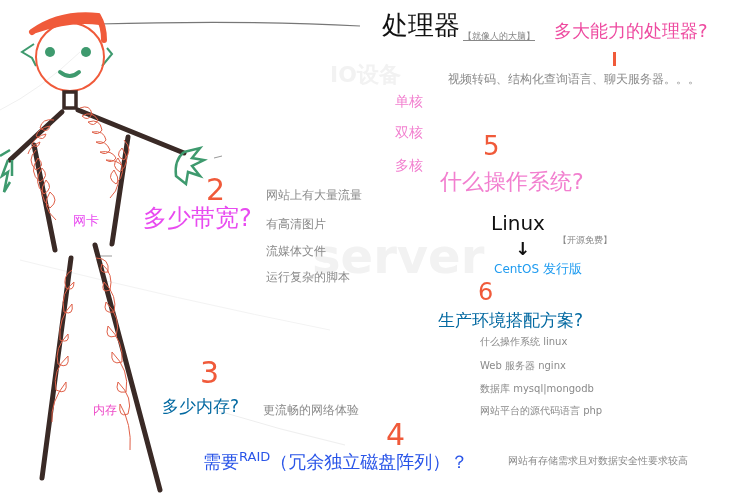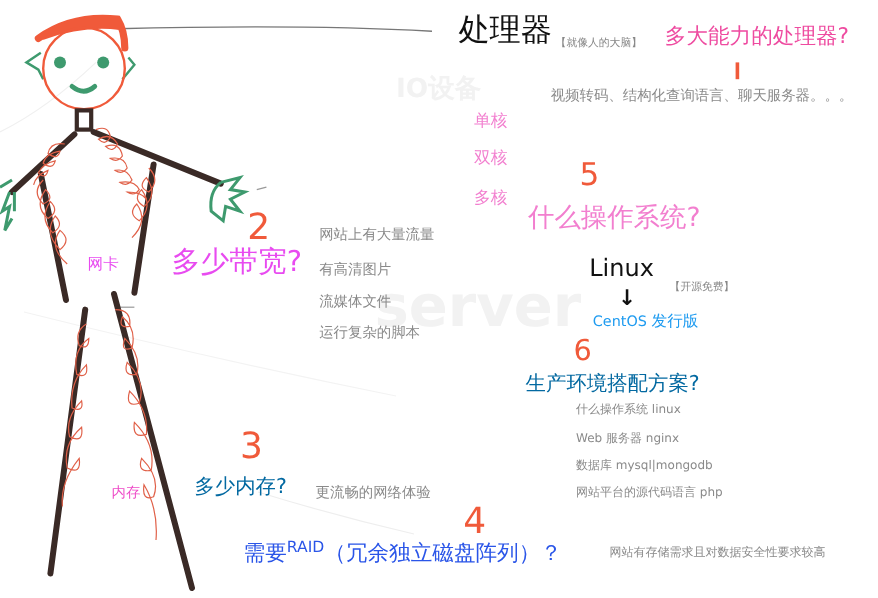--- a/index.html
+++ b/index.html
@@ -63,27 +63,27 @@
     <path d="M80 108 q10 -4 12 6 q-4 8 -10 2 q10 -6 16 4 q-4 8 -10 2 q12 -4 14 8 q-4 6 -10 2 q12 -2 14 8 q-4 6 -10 2 q10 -2 14 8 q-4 6 -10 2 q12 -2 16 6 q-4 6 -10 2 q12 0 16 6"></path>
     <path d="M54 120 q-12 -2 -14 8 q8 6 10 -2 q-12 2 -14 10 q8 6 10 -2 q-10 2 -14 10 q6 6 8 -2 q-10 4 -12 12"></path>
     <path d="M36 150 q-10 10 0 20 q10 -4 2 -12 q-10 14 2 24 q10 -6 2 -14 q-10 14 2 26 q10 -6 2 -14 q-10 14 4 28 q10 -8 0 -16 q-10 14 6 28"></path>
     <path d="M124 140 q10 10 0 20 q-10 -4 -2 -12 q10 14 -2 24 q-10 -6 -2 -14 q10 14 -2 26 q-10 -6 -2 -14 q10 14 -4 28"></path>
     <path d="M72 270 q-10 6 -6 18 q8 4 8 -6 q-14 10 -10 30 q10 4 8 -8 q-14 14 -12 36 q10 4 8 -6 q-14 14 -10 30 q12 6 10 -8 q-16 14 -12 34 q12 6 10 -8 q-16 20 -14 40"></path>
     <path d="M96 258 q14 0 12 14 q-10 2 -6 -8 q12 10 8 26 q-10 4 -6 -8 q14 14 10 30 q-12 2 -8 -10 q16 16 10 34 q-12 4 -8 -10 q16 16 14 36 q-12 4 -10 -10 q18 18 14 40 q-12 2 -8 -10 q16 16 10 32 q-10 4 -8 -10 q12 20 10 46"></path>
   </g>
 </svg>
 
 <div class="abs title-main" style="left:382px;top:12px;">处理器</div>
-<div class="abs bracket" style="left:463px;top:32px;">【就像人的大脑】</div>
+<div class="abs bracket" style="left:463px;top:32px;text-decoration:underline;">【就像人的大脑】</div>
 <div class="abs q-pink" style="left:554px;top:22px;font-size:18px;">多大能力的处理器?</div>
 <div class="abs" style="left:613px;top:52px;width:3px;height:14px;background:#f05a3a;"></div>
 <div class="abs light-pink" style="left:395px;top:53px;">单核</div>
 <div class="abs light-pink" style="left:395px;top:84px;">双核</div>
 <div class="abs light-pink" style="left:395px;top:117px;">多核</div>
-<div class="abs gray" style="left:459px;top:73px;">视频转码、结构化查询语言、聊天服务器。。。</div>
+<div class="abs gray" style="left:448px;top:73px;">视频转码、结构化查询语言、聊天服务器。。。</div>
 
 <div class="abs num" style="left:206px;top:175px;">2</div>
 <div class="abs q-magenta" style="left:73px;top:214px;font-size:13px;">网卡</div>
 <div class="abs q-magenta" style="left:143px;top:206px;font-size:24px;">多少带宽?</div>
 <div class="abs gray" style="left:266px;top:189px;">网站上有大量流量</div>
 <div class="abs gray" style="left:266px;top:218px;">有高清图片</div>
 <div class="abs gray" style="left:266px;top:245px;">流媒体文件</div>
 <div class="abs gray" style="left:266px;top:271px;">运行复杂的脚本</div>
 
 <div class="abs num" style="left:200px;top:358px;">3</div>

